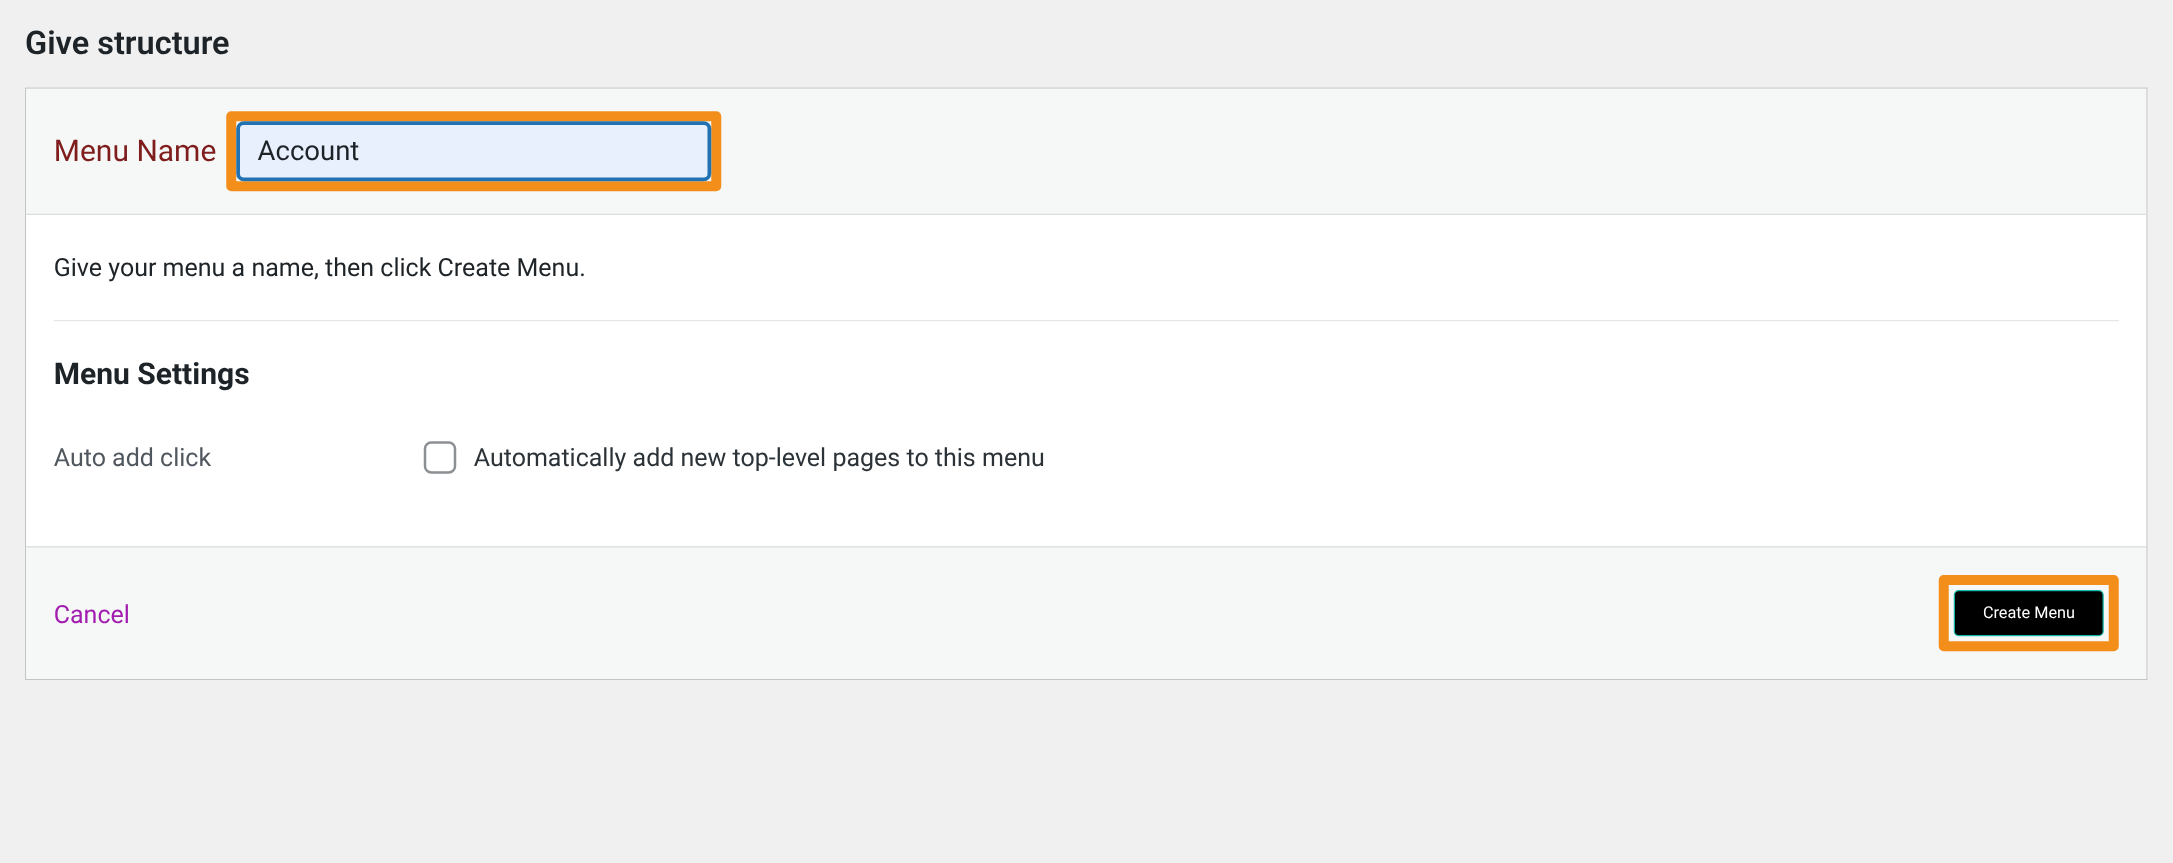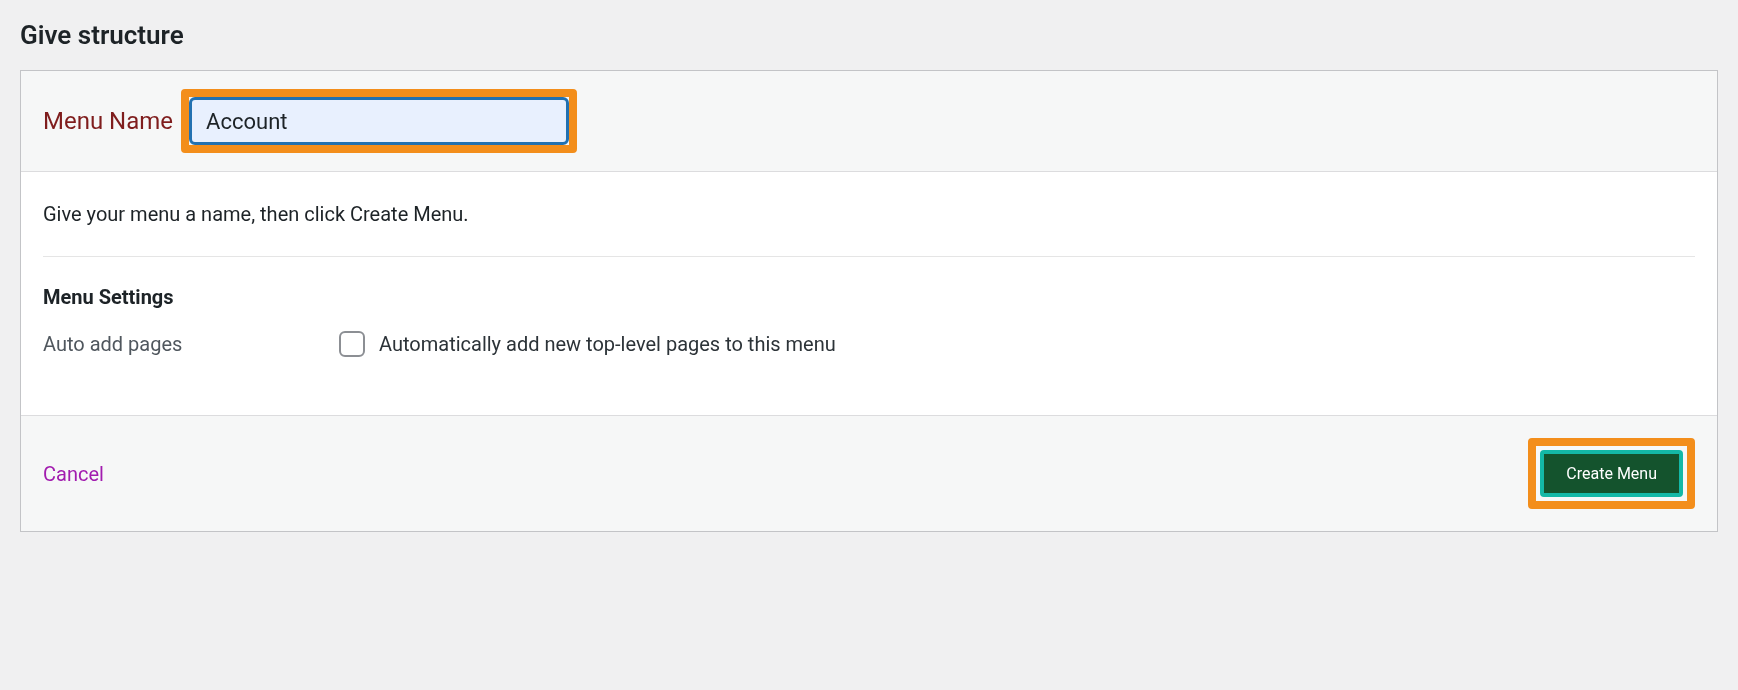--- a/index.html
+++ b/index.html
@@ -59,23 +59,23 @@
       font-size: 20px;
       color: #1d2327;
       margin-bottom: 30px;
     }
     hr.sep {
       border: none;
       border-top: 1px solid #e5e5e5;
       margin-bottom: 28px;
     }
     .settings-heading {
-      font-size: 20px;
+      font-size: 24px;
       font-weight: 700;
-      margin-bottom: 22px;
+      margin-bottom: 40px;
       color: #1d2327;
     }
     .settings-row {
       display: flex;
       align-items: center;
       margin-bottom: 18px;
     }
     .settings-label {
       width: 296px;
       font-size: 20px;
@@ -112,25 +112,25 @@
       font-size: 20px;
       cursor: pointer;
     }
     .highlight-btn-wrap {
       border: 8px solid #f38e1b;
       border-radius: 4px;
       display: inline-block;
       padding: 4px;
     }
     .primary-btn {
-      background: #14532d;
+      background: #000000;
       color: #fff;
-      border: 4px solid #14b8a6;
+      border: 1px solid #14b8a6;
       border-radius: 4px;
-      font-size: 16px;
+      font-size: 13px;
       padding: 10px 22px;
       cursor: pointer;
       font-family: inherit;
     }
   </style>
 </head>
 <body>
 
 <h2 class="section-title">Give structure</h2>
 
@@ -142,21 +142,21 @@
       <input type="text" class="text-input" value="Account" style="">
     </span>
   </div>
 
   <div class="panel-body">
     <p class="helper-text">Give your menu a name, then click Create Menu.</p>
     <hr class="sep">
     <h3 class="settings-heading">Menu Settings</h3>
 
     <div class="settings-row">
-      <div class="settings-label">Auto add pages</div>
+      <div class="settings-label">Auto add click</div>
       <div class="checkbox-wrap">
         <input type="checkbox" class="checkbox" style="">
         <span class="checkbox-label">Automatically add new top-level pages to this menu</span>
       </div>
     </div>
 
   </div>
 
   <div class="panel-footer">
     <a class="cancel-link">Cancel</a>

